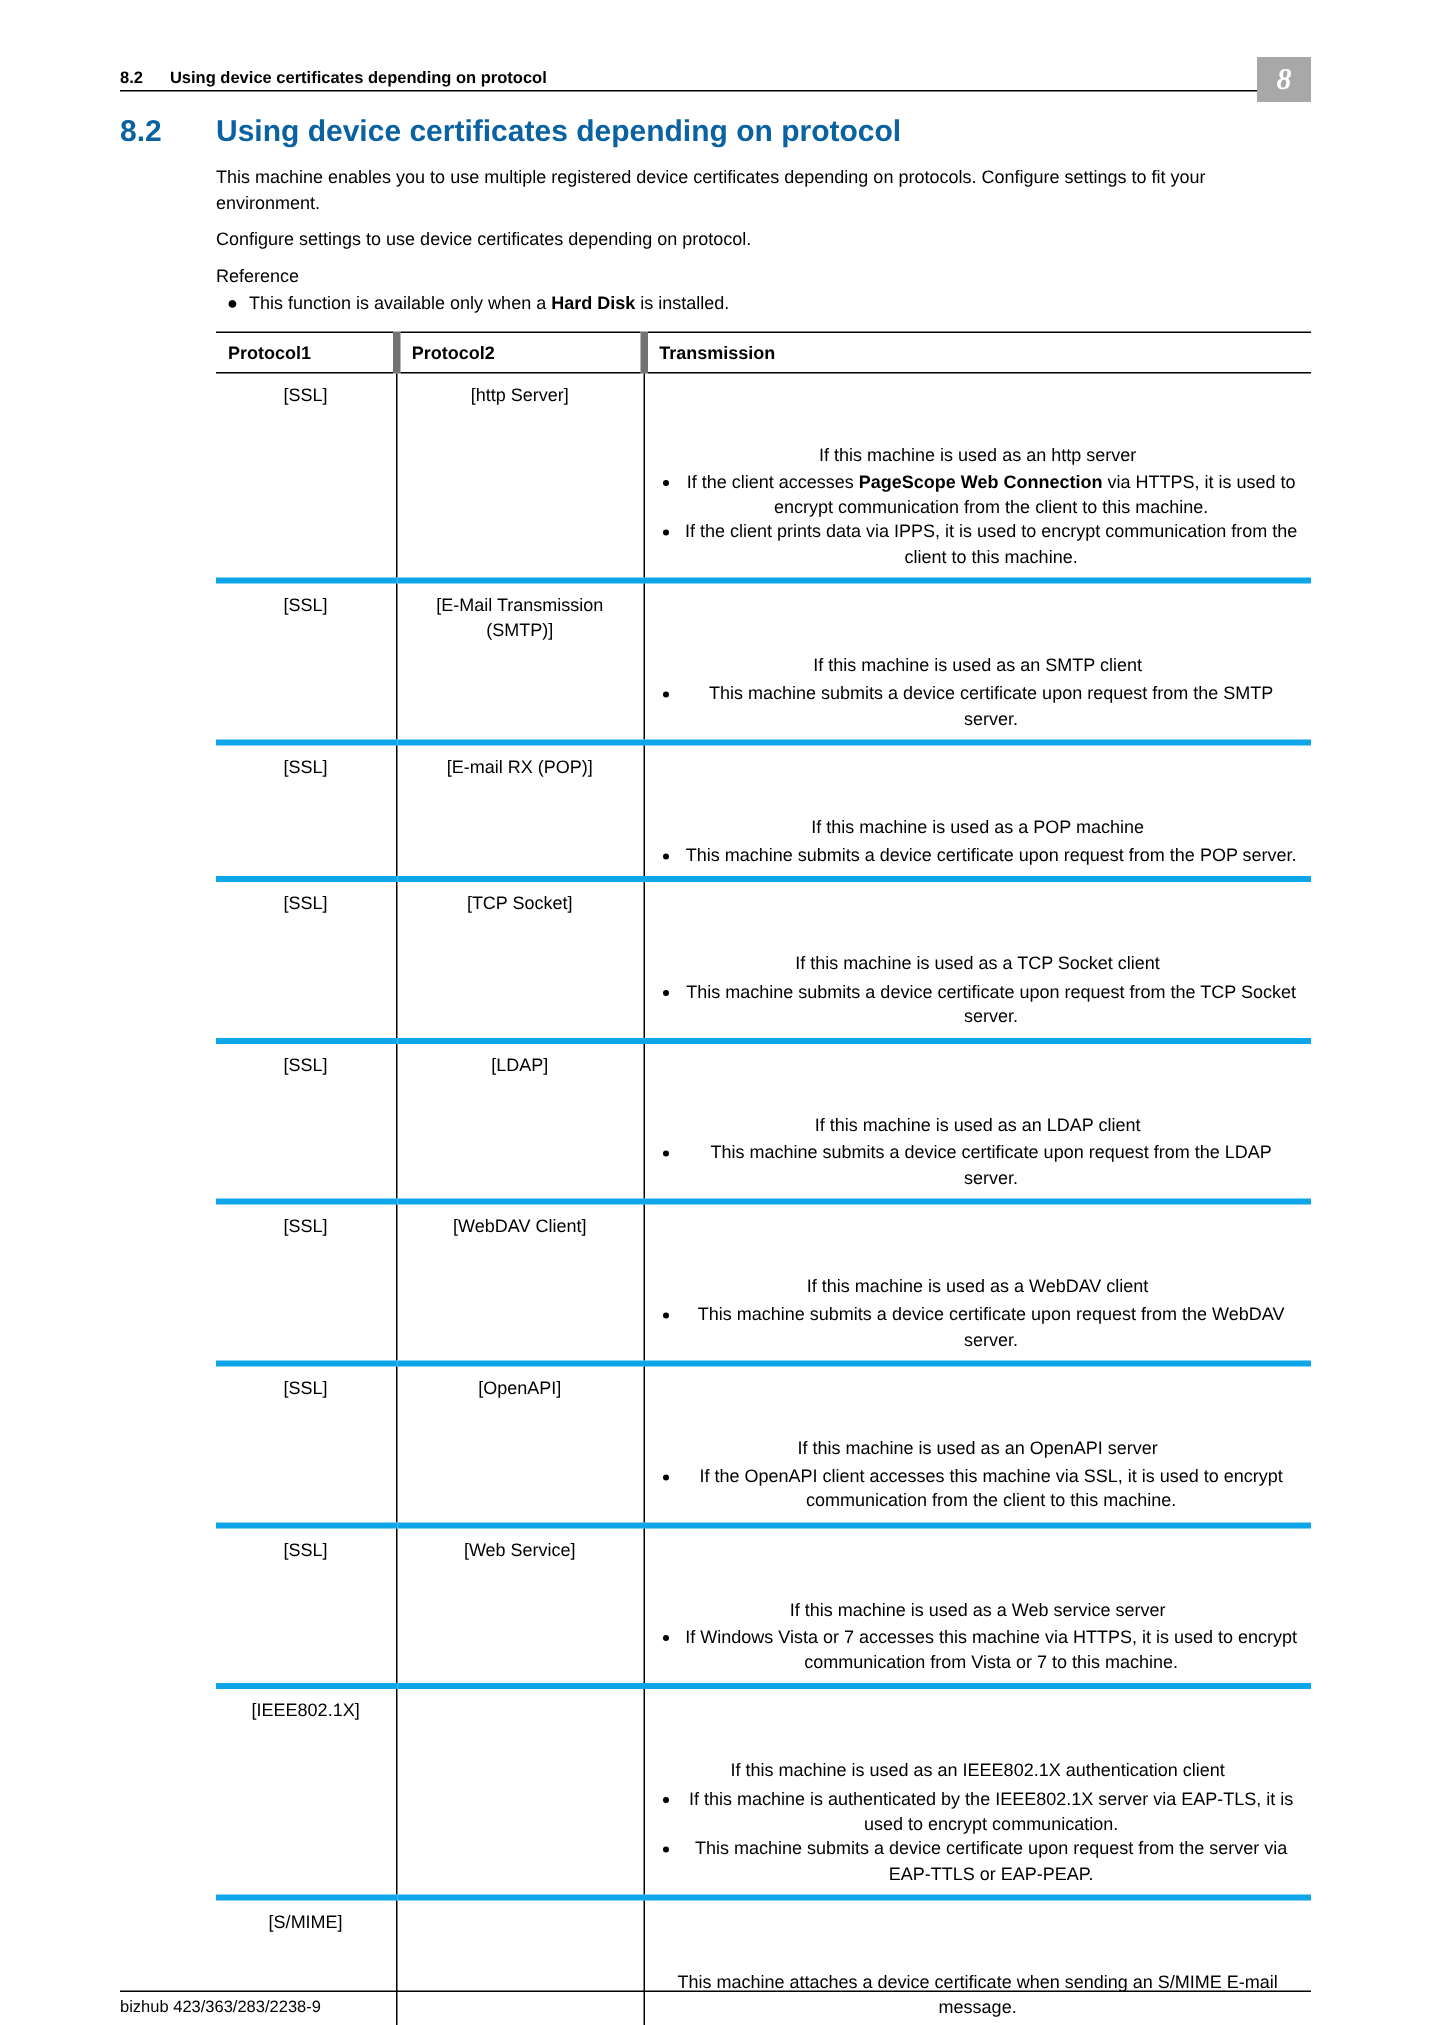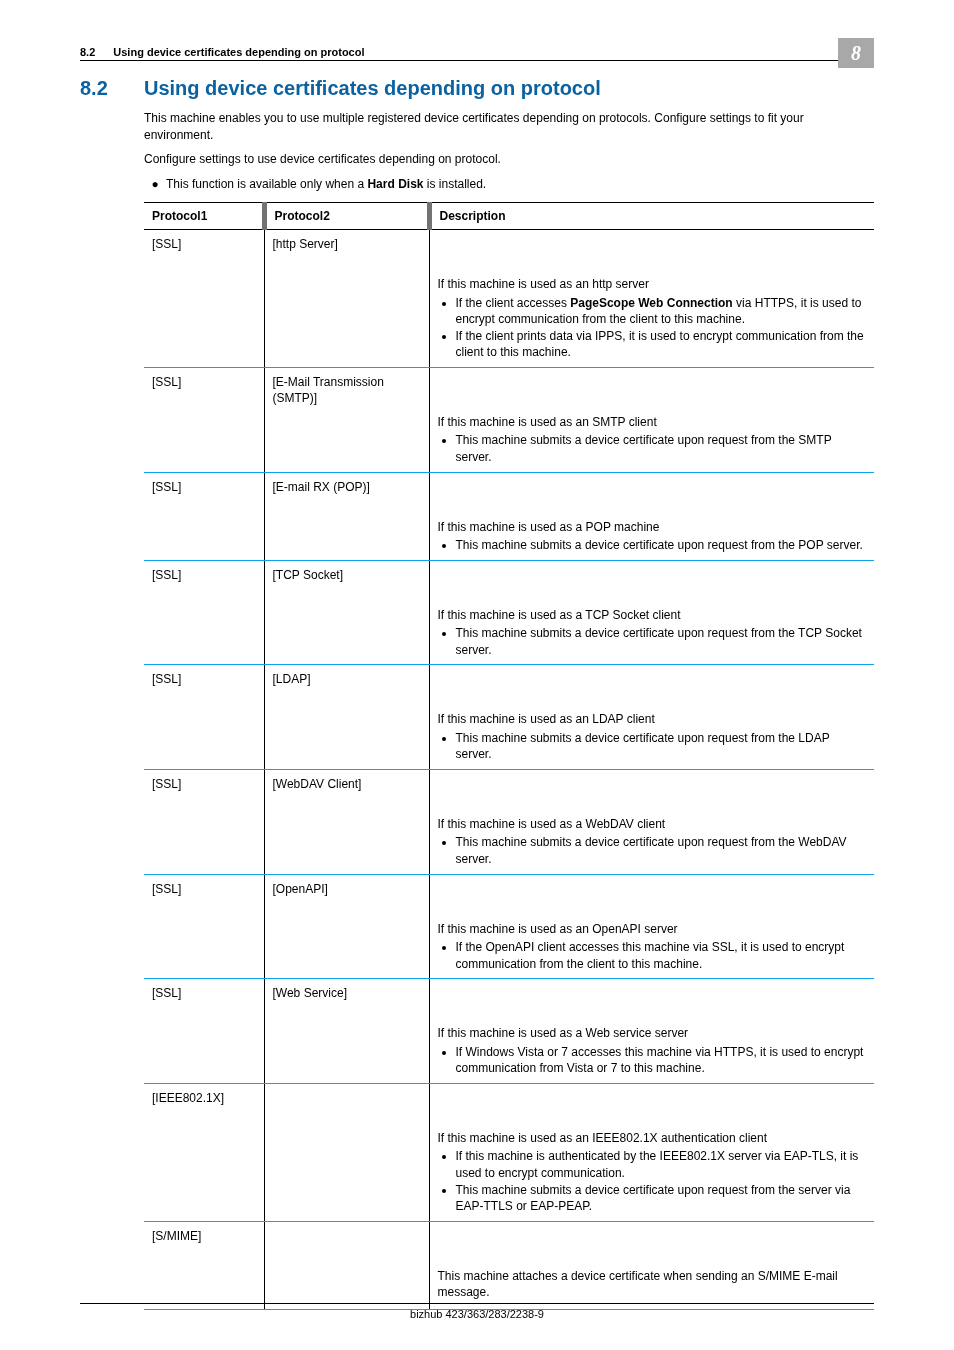--- a/index.html
+++ b/index.html
@@ -85,45 +85,46 @@
     text-align: left;
     font-weight: bold;
     border-top: 1px solid #000;
     border-bottom: 1px solid #000;
     border-right: 5px solid #737373;
     padding: 6px 8px;
     vertical-align: top;
   }
   table.proto th:last-child { border-right: none; }
   table.proto td {
-    border-bottom: 1px solid #0ea5e9;
+    border-bottom: 4px solid #0ea5e9;
     border-right: 1px solid #000;
     padding: 6px 8px;
     vertical-align: top;
     line-height: 1.38;
+    text-align: center;
   }
   table.proto td:last-child { border-right: none; }
   table.proto col.c1 { width: 120px; }
   table.proto col.c2 { width: 165px; }
   .desc-intro { margin-bottom: 2px; margin-top: 40px; }
   .desc-list {
     list-style: disc;
     margin: 0;
     padding-left: 18px;
   }
   .desc-list li { margin: 0 0 0 0; }
   .footer {
     position: absolute;
     bottom: 30px;
     left: 80px;
     right: 80px;
     border-top: 1px solid #000;
     padding-top: 4px;
     display: flex;
-    justify-content: center;
+    justify-content: flex-start;
     font-size: 11px;
   }
 </style>
 </head>
 <body>
 
 <div class="page">
 
   <div class="topline-wrap">
     <div class="topline">
@@ -134,38 +135,39 @@
   </div>
 
   <h1 class="section-title">
     <span class="num">8.2</span>
     <span>Using device certificates depending on protocol</span>
   </h1>
 
   <div class="body-indent">
     <p>This machine enables you to use multiple registered device certificates depending on protocols. Configure settings to fit your environment.</p>
     <p>Configure settings to use device certificates depending on protocol.</p>
+    <p class="reference">Reference</p>
     <div class="bullet-row">
       <div class="dot">●</div>
       <div class="txt">
         <span>This function is available only when a </span><b>Hard Disk</b><span> is installed.</span>
       </div>
     </div>
 
     <table class="proto">
       <colgroup>
           <col class="c1">
           <col class="c2">
           <col>
         </colgroup>
       <thead>
         <tr>
           <th>Protocol1</th>
           <th>Protocol2</th>
-          <th>Description</th>
+          <th>Transmission</th>
         </tr>
       </thead>
       <tbody id="proto-body">
           <tr>
             <td>[SSL]</td>
             <td>[http Server]</td>
             <td>
               <div class="desc-intro">If this machine is used as an http server</div>
               <ul class="desc-list">
                 <li><span>If the client accesses </span><b>PageScope Web Connection</b><span> via HTTPS, it is used to encrypt communication from the client to this machine.</span></li>

